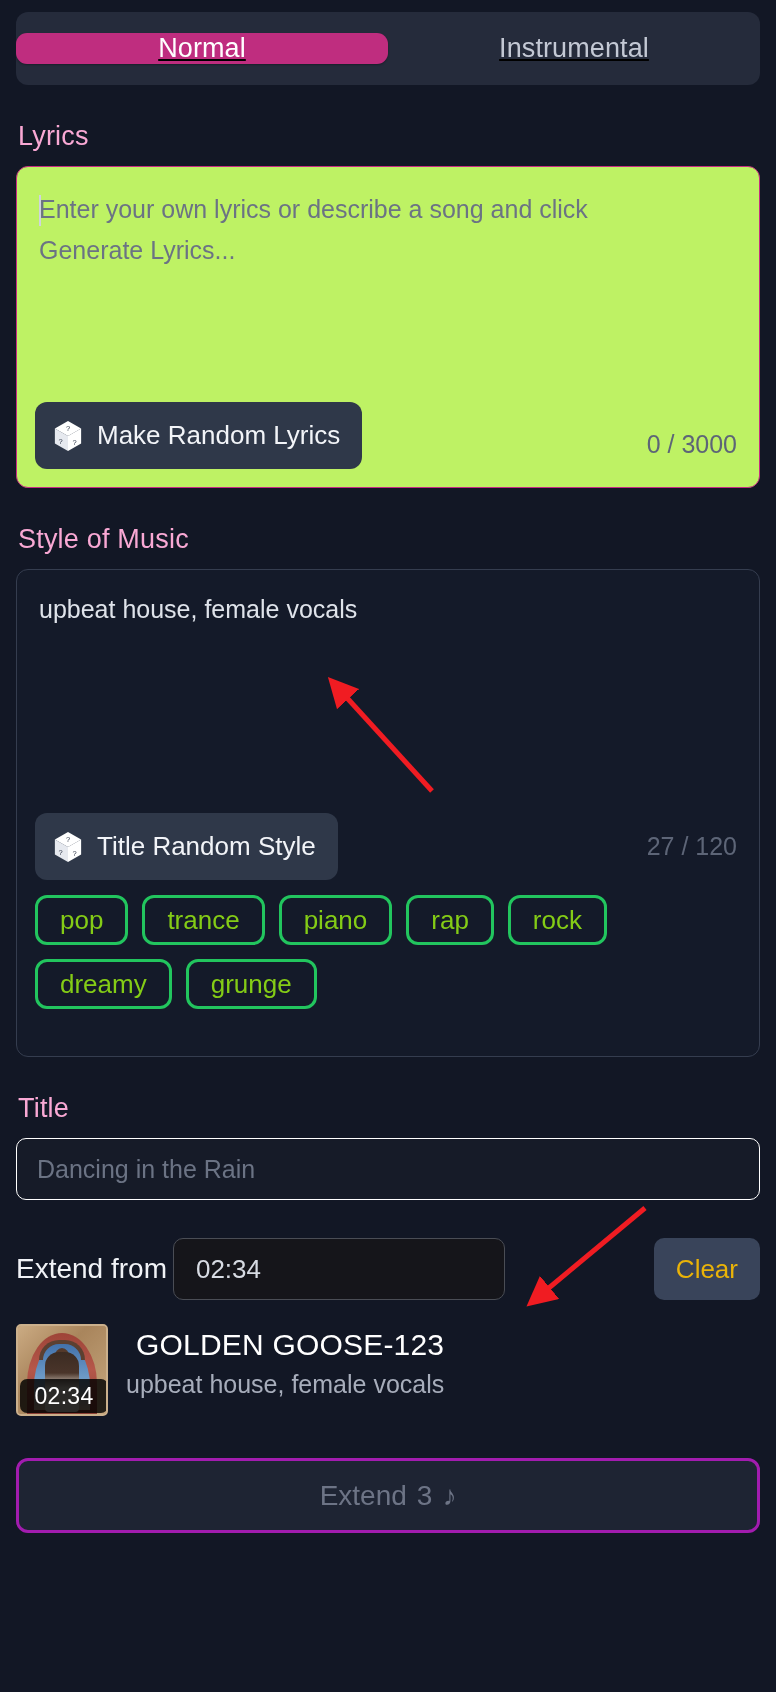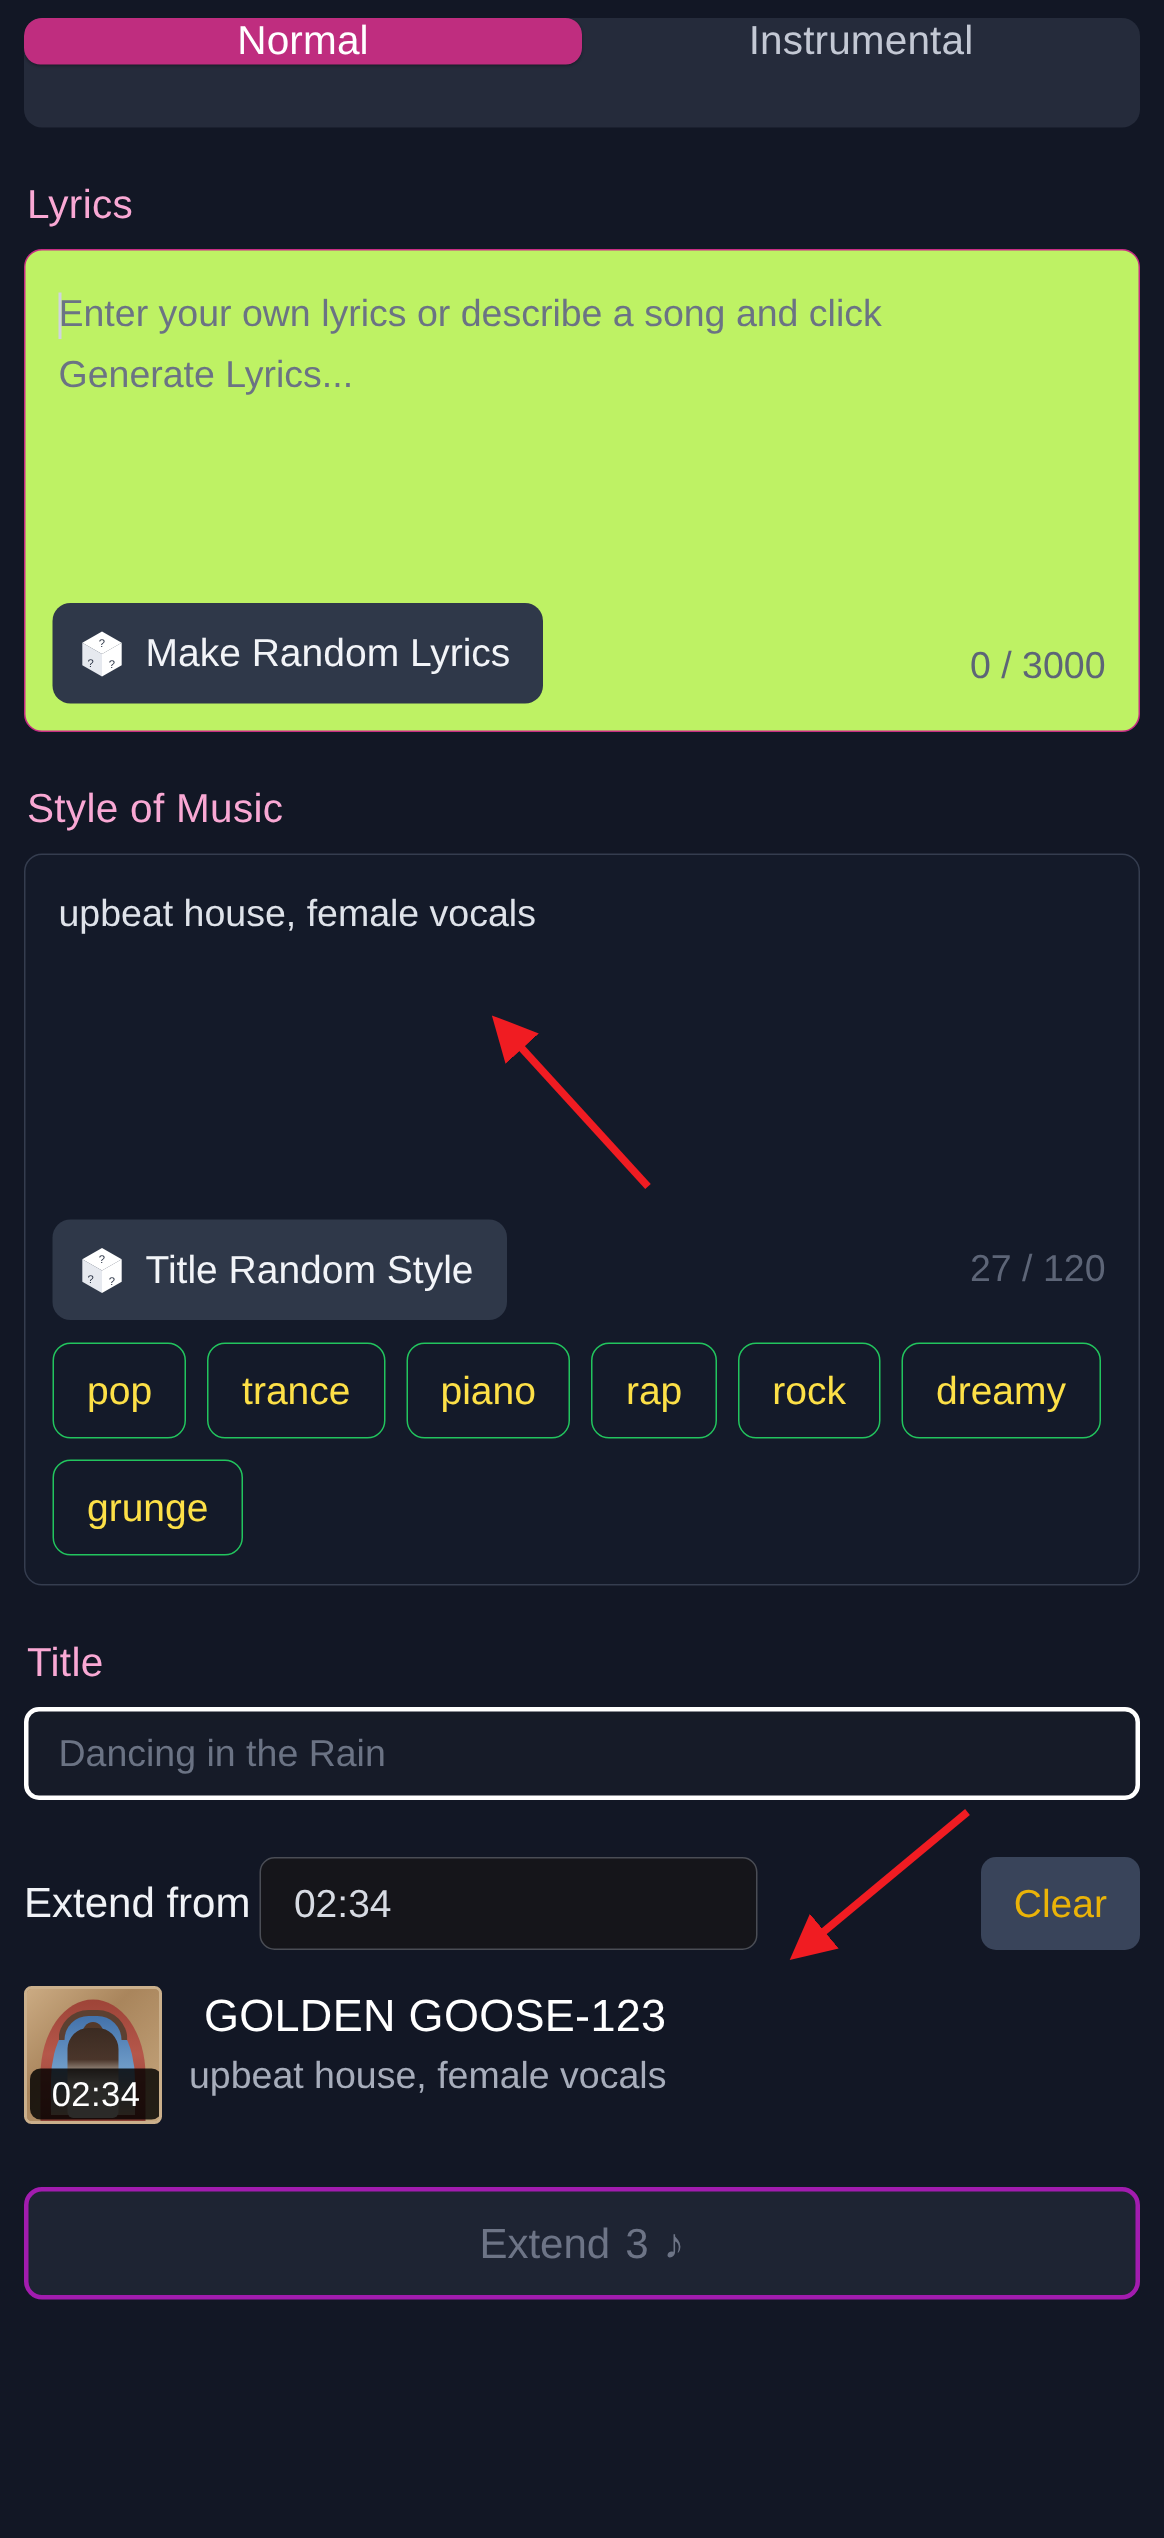--- a/index.html
+++ b/index.html
@@ -18,23 +18,24 @@
     padding: 0 16px;
   }
 
   
   .tabbar {
     margin-top: 12px;
     height: 73px;
     background: #252b3b;
     border-radius: 12px;
     display: flex;
-    align-items: flex-start;
+    align-items: center;
     padding: 0;
     overflow: hidden;
+    text-decoration: underline;
   }
   .tab {
     flex: 1 1 0;
     display: flex;
     align-items: center;
     justify-content: center;
     font-size: 27px;
     color: #c3c8d4;
     border-radius: 11px;
     cursor: pointer;
@@ -138,40 +139,40 @@
   .tags {
     position: absolute;
     left: 18px;
     right: 18px;
     top: 325px;
     display: flex;
     flex-wrap: wrap;
     gap: 14px 14px;
   }
   .tag {
-    height: 64px;
+    height: 50px;
     min-width: 0;
     padding: 0 22px;
     display: inline-flex;
     align-items: center;
     justify-content: center;
     background: transparent;
-    border: 1px solid #22c55e;
-    border-radius: 12px;
-    color: #fde047;
+    border: 3px solid #22c55e;
+    border-radius: 12px;
+    color: #84cc16;
     font-size: 26px;
     font-family: "Liberation Sans", sans-serif;
     cursor: pointer;
   }
 
   
   .title-input {
     height: 62px;
     width: 100%;
-    border: 3px solid #ffffff;
+    border: 1px solid #ffffff;
     border-radius: 10px;
     background: #161b28;
     color: #737373;
     font-size: 25px;
     font-family: "Liberation Sans", sans-serif;
     padding: 0 20px;
     outline: none;
   }
   .title-input::placeholder { color: #6b7384; }
 

